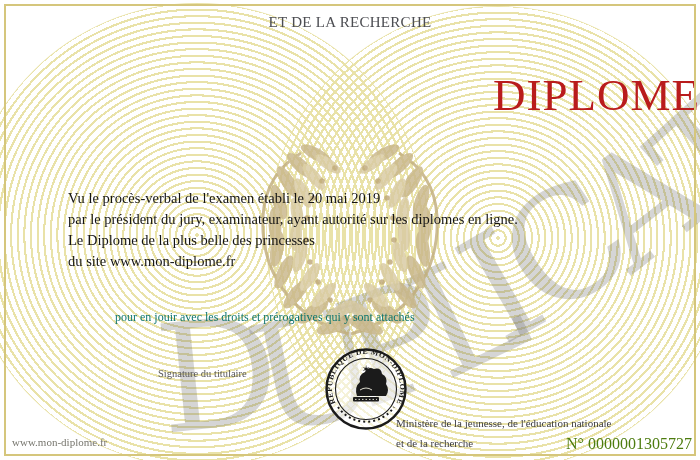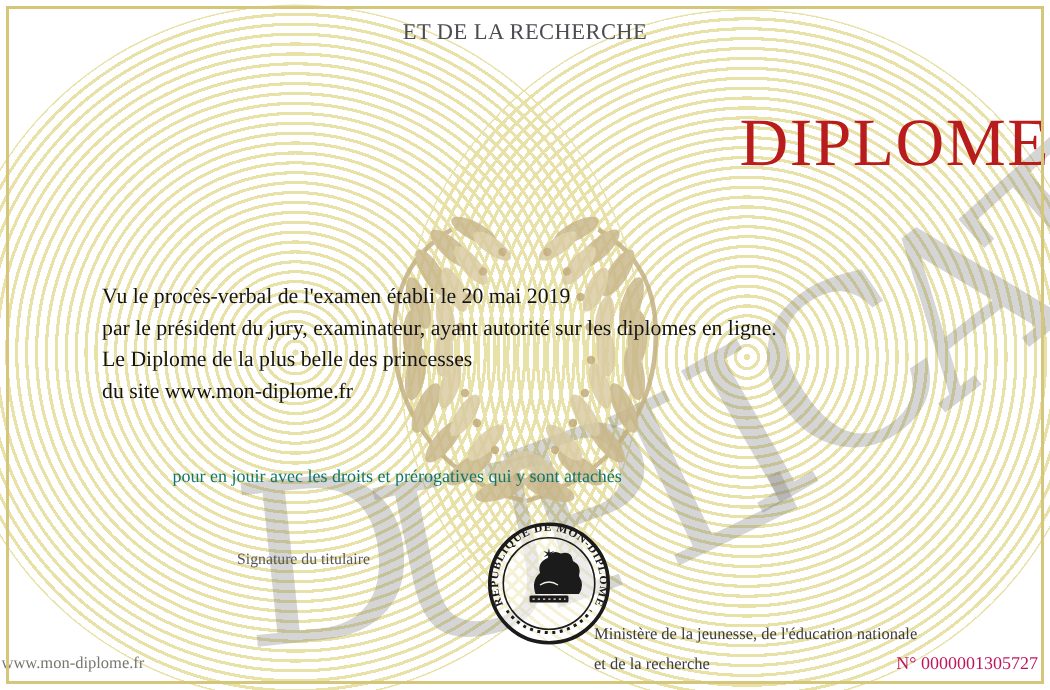--- a/index.html
+++ b/index.html
@@ -32,22 +32,22 @@
   .txt{position:absolute;z-index:4;}
   .header{left:0;top:13px;width:100%;text-align:center;color:#4c4d52;font-size:15px;line-height:19px;letter-spacing:.3px;}
   .title{left:0;top:71px;width:100%;text-align:right;color:#b91c1c;}
   .title .t1{font-size:45px;line-height:49px;letter-spacing:1px;}
   .title .t2{font-size:40px;line-height:44px;letter-spacing:0px;}
   .bodytext{left:68px;top:188px;width:560px;color:#141414;font-size:14.5px;}
   .bodytext div{line-height:21px;}
   .closing{left:115px;top:310px;color:#0f766e;font-size:12px;}
   .signature{left:158px;top:368px;color:#58585a;font-size:10.5px;}
   .ministry{left:396px;top:369px;color:#3c3c40;font-size:11px;line-height:20px;margin-top:44px;}
-  .footer-site{left:1px;top:436px;color:#77766e;font-size:11px;}
-  .footer-number{right:8px;top:435px;color:#be185d;font-size:12px;}
+  .footer-site{left:12px;top:436px;color:#77766e;font-size:11px;}
+  .footer-number{right:8px;top:435px;color:#4d7c0f;font-size:16px;}
   .seal{position:absolute;left:323px;top:346px;z-index:5;}
 </style>
 </head>
 <body>
 
 <div class="certificate">
 
   <div class="rings left"></div>
   <div class="rings right"></div>
 

